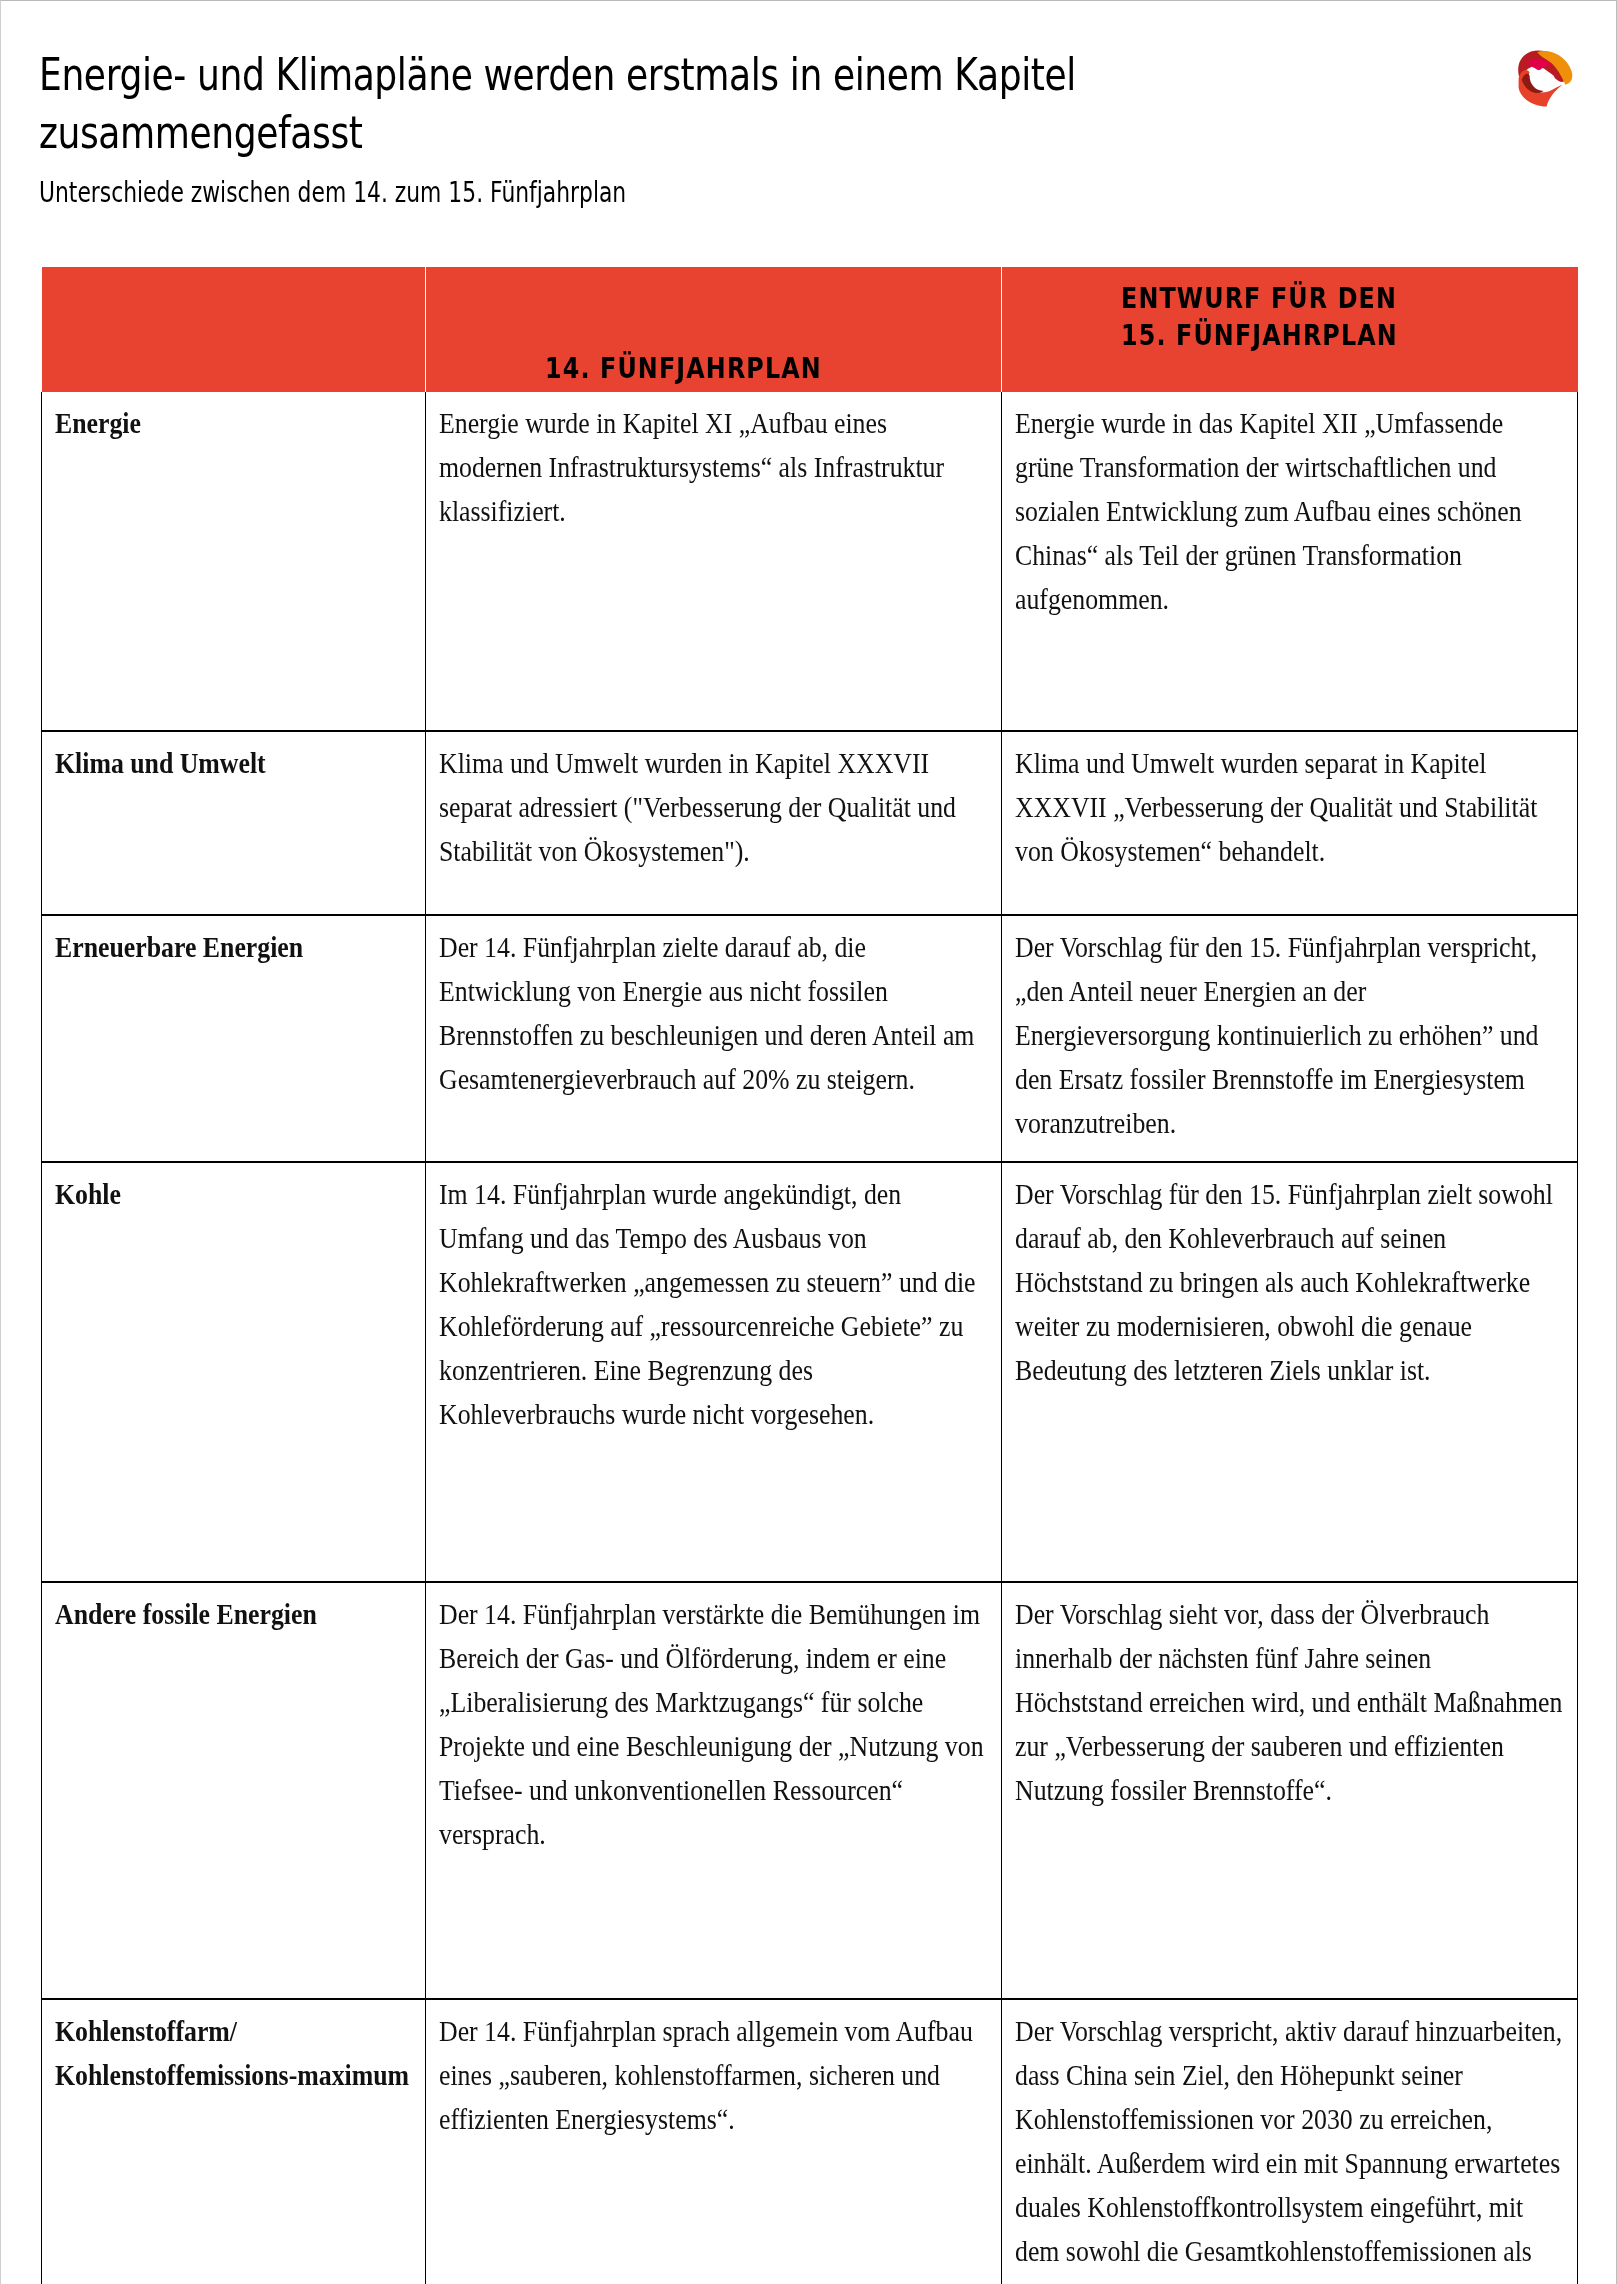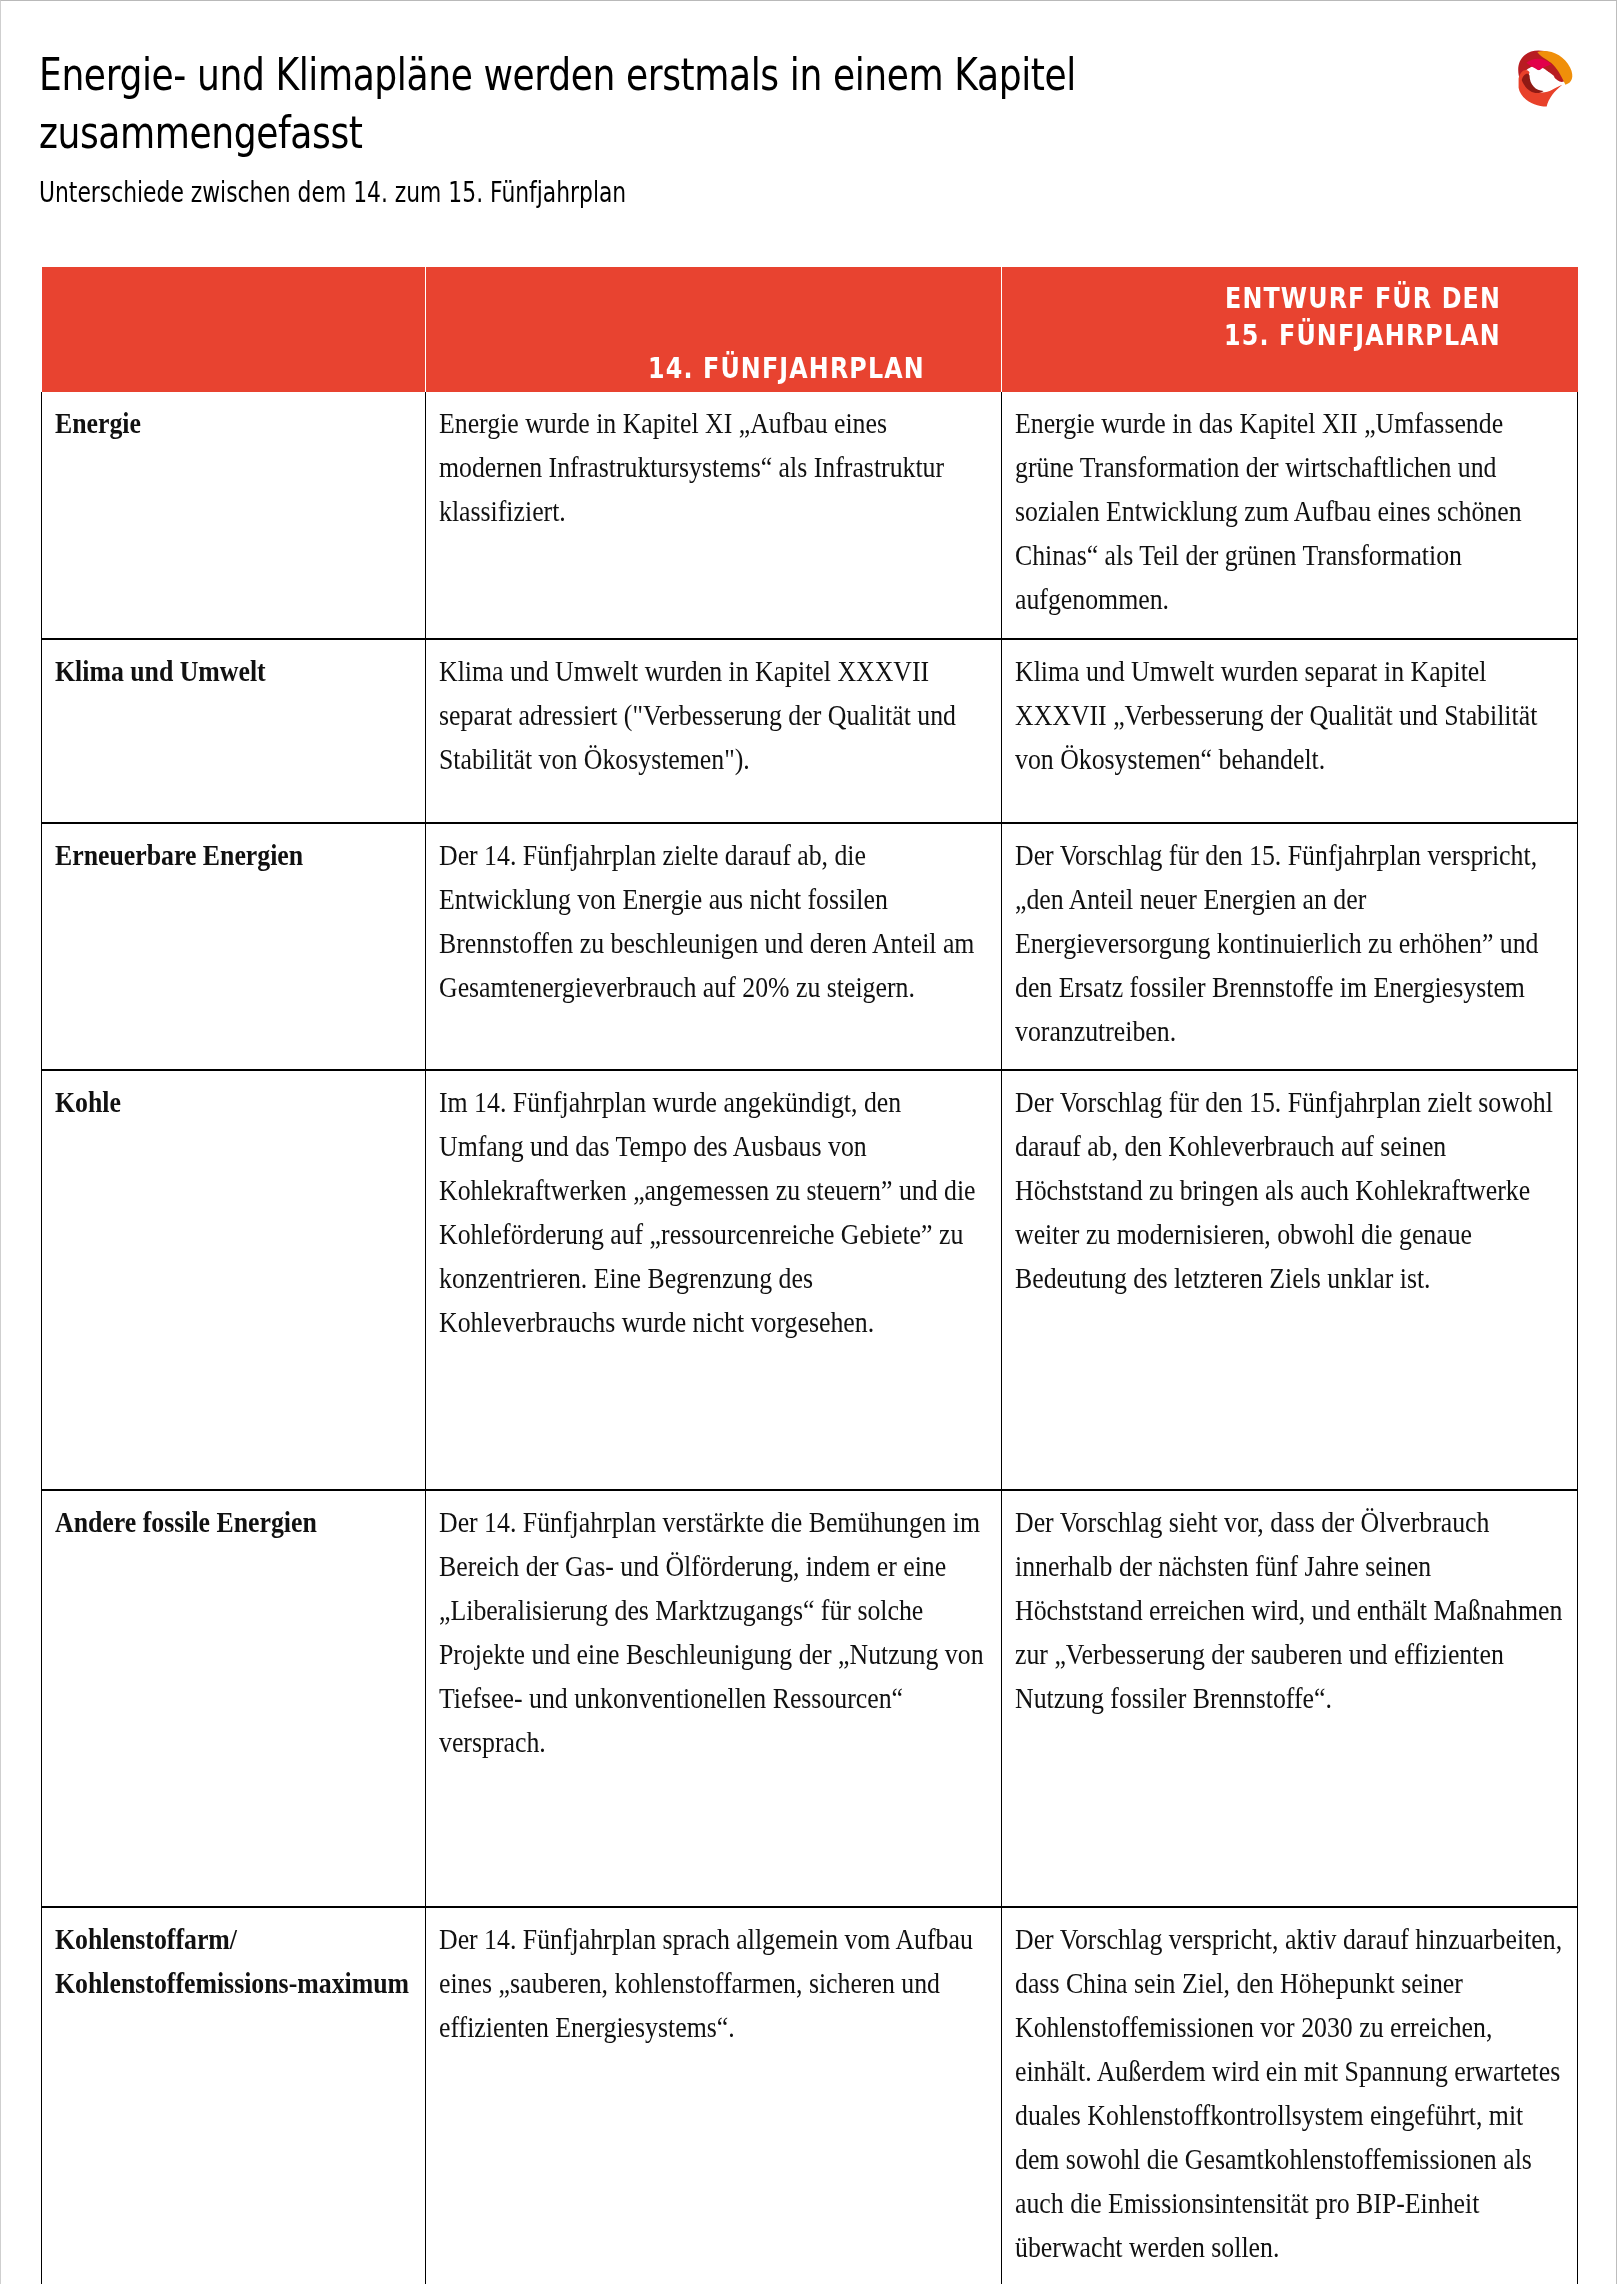--- a/index.html
+++ b/index.html
@@ -41,24 +41,24 @@
     position: absolute; left: 41px; top: 267px;
     width: 1536px;
     border-collapse: collapse;
     table-layout: fixed;
   }
   table.cmp col.c1 { width: 384px; }
   table.cmp col.c2 { width: 576px; }
   table.cmp col.c3 { width: 576px; }
   thead th {
     background: #e84330;
-    color: #ffffff;
+    color: #000000;
     height: 107px;
     vertical-align: bottom;
-    text-align: right;
+    text-align: center;
     padding: 0 15.5px 5.5px 15.5px;
     font-family: "DejaVu Sans", sans-serif;
     font-weight: bold;
     font-size: 29px; line-height: 37px;
     letter-spacing: 1.4px;
     border-right: 1.8px solid #ffffff;
   }
   thead th:last-child { border-right: none; }
   thead th .hd { display: inline-block; transform: scaleX(0.82); transform-origin: left bottom; white-space: nowrap; }
   thead th.top-align { vertical-align: top; padding-top: 12.8px; }
@@ -103,21 +103,21 @@
     <tr>
       <th><span class="hd"></span></th>
       <th><span class="hd">14. FÜNFJAHRPLAN</span></th>
       <th class="top-align">
         <span class="hd">ENTWURF FÜR DEN</span><br>
         <span class="hd">15. FÜNFJAHRPLAN</span>
       </th>
     </tr>
   </thead>
   <tbody>
-    <tr style="height:247px;">
+    <tr style="height:339px;">
       <td class="cat">
           <span class="tx">Energie</span>
         </td>
       <td>
           <span class="tx">Energie wurde in Kapitel XI „Aufbau eines modernen Infrastruktursystems“ als Infrastruktur klassifiziert.</span>
         </td>
       <td>
           <span class="tx">Energie wurde in das Kapitel XII „Umfassende grüne Transformation der wirtschaftlichen und sozialen Entwicklung zum Aufbau eines schönen Chinas“ als Teil der grünen Transformation aufgenommen.</span>
         </td>
     </tr>

